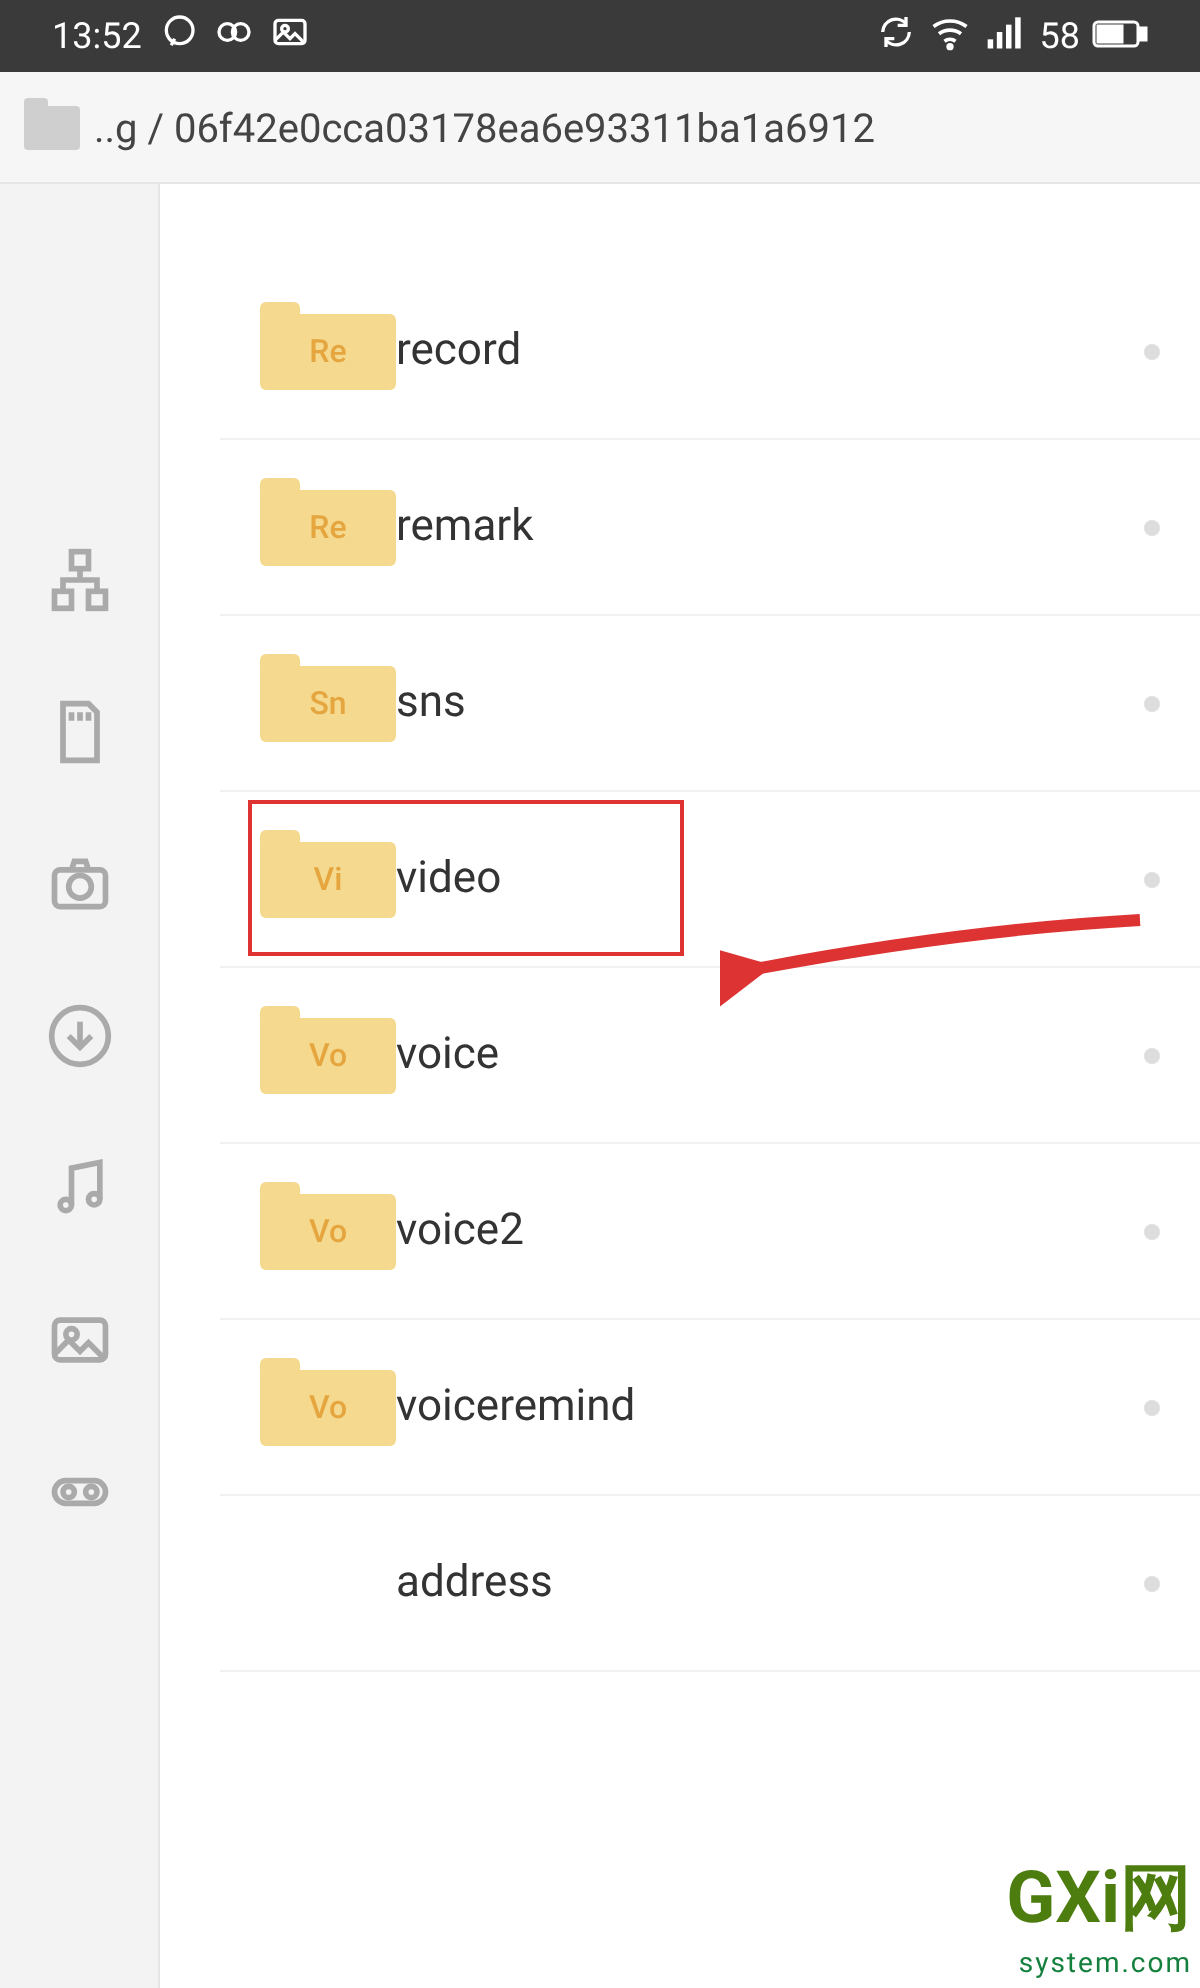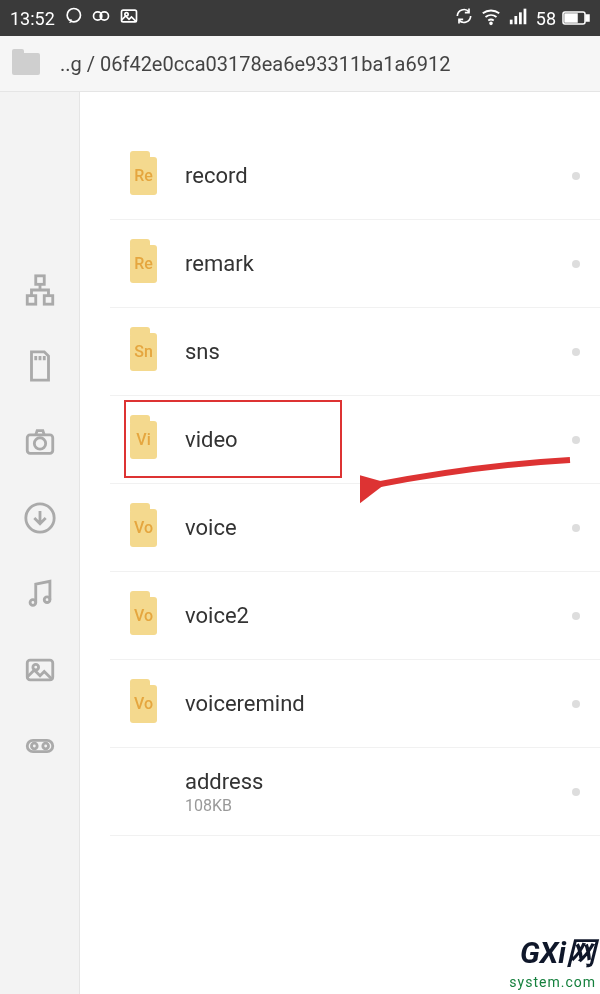--- a/index.html
+++ b/index.html
@@ -13,35 +13,35 @@
 }
 
 
 .status-bar {
   height: 36px;
   background: #3a3a3a;
   color: #fff;
   display: flex;
   align-items: center;
   justify-content: space-between;
-  padding: 0 10px;
+  padding: 0 26px;
   font-size: 18px;
 }
 .status-left, .status-right { display: flex; align-items: center; gap: 8px; }
 .status-right { gap: 6px; }
 
 
 .path-bar {
   height: 56px;
   background: #f6f6f6;
   border-bottom: 1px solid #e5e5e5;
   display: flex;
   align-items: center;
   padding: 12px 12px;
-  gap: 20px;
+  gap: 7px;
 }
 .folder-glyph {
   width: 28px;
   height: 22px;
   background: #cfcfcf;
   border-radius: 2px;
   position: relative;
 }
 .folder-glyph::before {
   content: "";
@@ -100,24 +100,23 @@
 .filler { height: 40px; }
 .row {
   height: 88px;
   display: flex;
   align-items: center;
   border-bottom: 1px solid #f1f1f1;
   padding-right: 20px;
   position: relative;
 }
 .row-icon {
-  width: 27px;
+  width: 68px;
   height: 38px;
   margin-left: 20px;
-  margin-right: 28px;
   background: #f4d98e;
   border-radius: 3px;
   position: relative;
   display: flex;
   align-items: center;
   justify-content: center;
   text-align: center;
 }
 .row-icon::before {
   content: "";
@@ -178,24 +177,23 @@
 }
 
 
 .watermark {
   position: absolute;
   right: 4px;
   bottom: 4px;
   text-align: right;
 }
 .watermark .w1 {
-  font-size: 30px;
+  font-size: 36px;
   font-weight: bold;
-  font-style: italic;
-  color: #0f172a;
+  color: #4d7c0f;
 }
 .watermark .w2 {
   font-size: 14px;
   color: #15803d;
   letter-spacing: 1px;
 }
 </style>
 </head>
 <body>
 
@@ -385,21 +383,20 @@
         <div class="row-text">
             <span class="row-name">voiceremind</span>
           </div>
         <div class="row-dot"></div>
       </div>
 
       <div class="row">
         <div class="row-icon blank"></div>
         <div class="row-text">
           <span class="row-name">address</span>
-          <span class="row-meta">108KB</span>
         </div>
         <div class="row-dot"></div>
       </div>
 
 
     </div>
 
     <svg class="arrow" viewBox="0 0 220 60">
       <defs>
         <marker id="ah" markerWidth="12" markerHeight="12" refX="2" refY="6" orient="auto">

